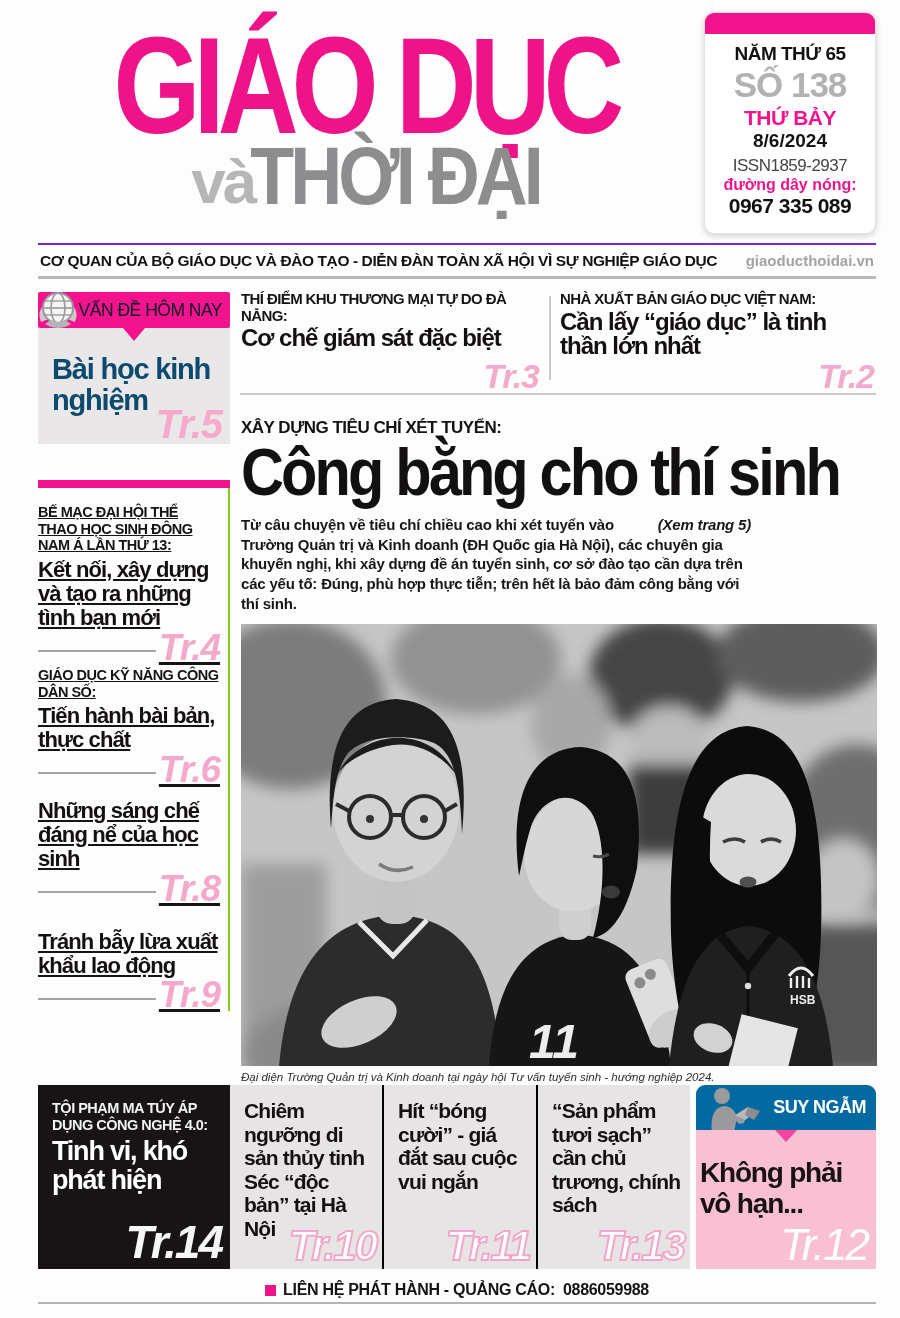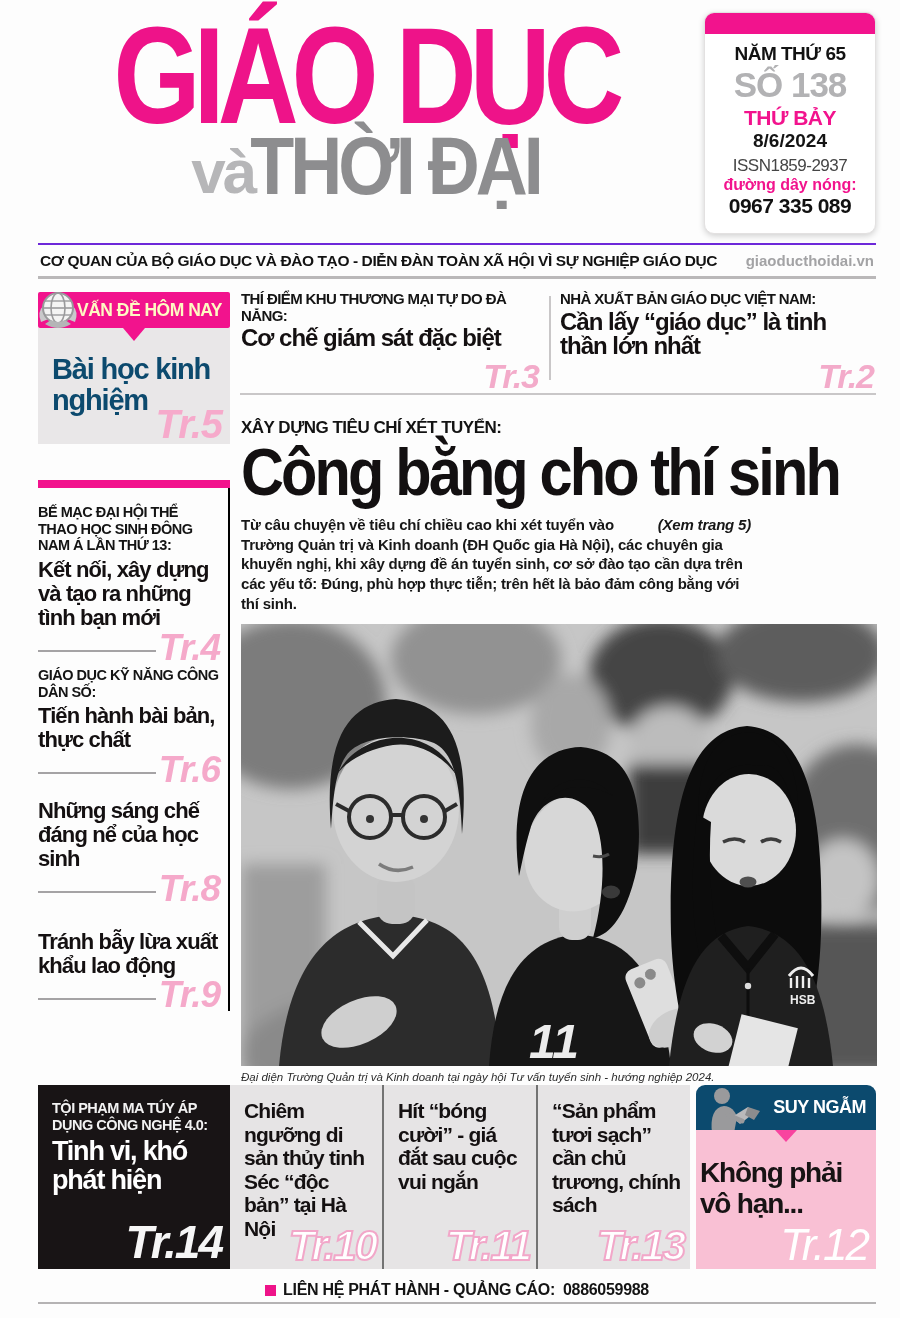--- a/index.html
+++ b/index.html
@@ -4,21 +4,21 @@
 <style>
   * { margin:0; padding:0; box-sizing:border-box; }
   html,body { background:#dddddd; }
   .page {
     position:relative; width:900px; height:1318px; margin:0 auto;
     background:#fdfdfd; overflow:hidden;
     font-family:"Liberation Sans","DejaVu Sans",sans-serif; color:#161314;
   }
 
   
-  .masthead { position:absolute; left:38px; top:8px; width:655px; height:220px; text-align:center; }
+  .masthead { position:absolute; left:38px; top:18px; width:655px; height:220px; text-align:center; }
   .logo-line1 {
     font-size:112px; font-weight:bold; color:#ee1389; letter-spacing:-7px;
     line-height:1; display:inline-block; transform:scale(1.0,1.22); transform-origin:center top; white-space:nowrap;
   }
   .logo-line2 { margin-top:6px; white-space:nowrap; line-height:1; }
   .logo-va { font-size:62px; font-weight:bold; color:#b6b6b8; letter-spacing:-3px; vertical-align:-6px; margin-right:-4px; }
   .logo-thoidai { font-size:72px; font-weight:bold; color:#8d8d8f; letter-spacing:-4px;
     display:inline-block; transform:scale(1.0,1.12); transform-origin:center top; }
 
   
@@ -56,30 +56,30 @@
   .top-divider { position:absolute; left:549px; top:296px; width:2px; height:84px; background:#c9c7c8; }
   .top-rule { position:absolute; left:240px; top:393px; width:636px; height:2px; background:#c9c7c8; }
 
   
   .sidebar { position:absolute; left:38px; top:292px; width:192px; }
   .sb-featured { position:relative; }
   .sb-featured-header {
     position:relative; height:36px; background:#f2138d; border-radius:2px;
     display:flex; align-items:center; justify-content:flex-end; padding-right:8px;
   }
-  .sb-featured-header .label { color:#fef9c3; font-size:17.5px; font-weight:bold; letter-spacing:-0.5px; }
+  .sb-featured-header .label { color:#0f172a; font-size:17.5px; font-weight:normal; letter-spacing:-0.5px; }
   .globe-icon { position:absolute; left:-3px; top:-4px; width:46px; height:44px; }
   .sb-notch { position:absolute; left:50%; top:36px; margin-left:-11px; width:0; height:0;
     border-left:11px solid transparent; border-right:11px solid transparent; border-top:13px solid #f2138d; z-index:2; }
   .sb-featured-body { position:relative; background:#e9e7e8; height:116px; padding:26px 6px 0 14px; }
   .sb-featured-headline { font-size:29px; font-weight:bold; letter-spacing:-1.2px; line-height:1.07; color:#0c4a6e; }
   .sb-featured-page { position:absolute; right:8px; bottom:0px; font-size:40px; font-weight:bold; font-style:italic;
     color:#f6aacb; line-height:1; letter-spacing:-1px; }
   .sb-pinkbar { margin-top:36px; height:8px; background:#f2138d; }
-  .sb-items { border-right:2px solid #000000; padding:16px 8px 0 0; }
+  .sb-items { border-right:2px solid #84cc16; padding:16px 8px 0 0;text-decoration:underline; }
   .sb-item { position:relative; margin-bottom:4px; }
   .sb-kicker { font-size:14.5px; font-weight:bold; letter-spacing:-0.5px; line-height:1.15; color:#141414; }
   .sb-kicker:empty { display:none; }
   .sb-headline { margin-top:4px; font-size:22px; font-weight:bold; letter-spacing:-0.9px; line-height:1.1; color:#141011; }
   .sb-foot { display:flex; align-items:flex-end; margin-top:2px; }
   .sb-rule { flex:1; border-bottom:2px solid #a5a3a5; margin-bottom:11px; }
   .sb-page { font-size:37px; font-weight:bold; font-style:italic; color:#f5a9ca; line-height:0.82;
     letter-spacing:-1px; padding-left:3px; }
   .sb-item.i3 .sb-headline, .sb-item.i4 .sb-headline { margin-top:14px; }
   .sb-item.i4 { margin-top:26px; }
@@ -97,26 +97,26 @@
 
   
   .bottom-strip { position:absolute; left:38px; top:1085px; width:838px; height:184px; display:flex; }
   .bs-dark { position:relative; width:192px; background:#181415; color:#fff; padding:15px 8px 0 14px; flex:none; }
   .bs-dark-kicker { font-size:14.5px; font-weight:bold; letter-spacing:-0.5px; line-height:1.15; color:#f2f2f2; }
   .bs-dark-headline { margin-top:4px; font-size:27px; font-weight:bold; letter-spacing:-1.2px; line-height:1.06; color:#ffffff; }
   .bs-dark-page { position:absolute; right:8px; bottom:4px; font-size:46px; font-weight:bold; font-style:italic;
     color:#f6f6f6; letter-spacing:-2px; line-height:1;text-align:center; }
   .bs-gray { flex:1; background:#e6e4e5; display:flex; }
   .bs-col { position:relative; flex:1; padding:14px 8px 0 14px; }
-  .bs-col + .bs-col { border-left:2px solid #737373; }
+  .bs-col + .bs-col { border-left:2px solid #000000; }
   .bs-headline { font-size:21px; font-weight:bold; letter-spacing:-0.8px; line-height:1.12; color:#141011; }
   .bs-page { position:absolute; right:6px; bottom:2px; font-size:42px; font-weight:bold; font-style:italic;
     line-height:1; letter-spacing:-2px; color:#ffffff; -webkit-text-stroke:2px #f2a7c9; }
   .bs-reflect { position:relative; width:180px; margin-left:6px; flex:none; }
-  .br-header { position:relative; height:45px; background:#0c4a6e; border-radius:9px 9px 0 0;
+  .br-header { position:relative; height:45px; background:#0369a1; border-radius:9px 9px 0 0;
     display:flex; align-items:center; justify-content:flex-end; padding-right:10px; }
   .br-header .label { color:#fff; font-size:18px; font-weight:bold; letter-spacing:-0.5px; }
   .reader-icon { position:absolute; left:8px; top:2px; width:58px; height:46px; }
   .br-notch { position:absolute; left:50%; top:45px; margin-left:-11px; width:0; height:0;
     border-left:11px solid transparent; border-right:11px solid transparent; border-top:12px solid #f8449f; z-index:2; }
   .br-body { position:relative; background:#f9c0d4; height:139px; padding:28px 6px 0 4px; }
   .br-headline { font-size:28px; font-weight:bold; letter-spacing:-1.2px; line-height:1.1; color:#171314; }
   .br-page { position:absolute; right:8px; bottom:2px; font-size:44px; font-weight:normal; font-style:italic;
     color:#fff; letter-spacing:-2px; line-height:1; }
 

